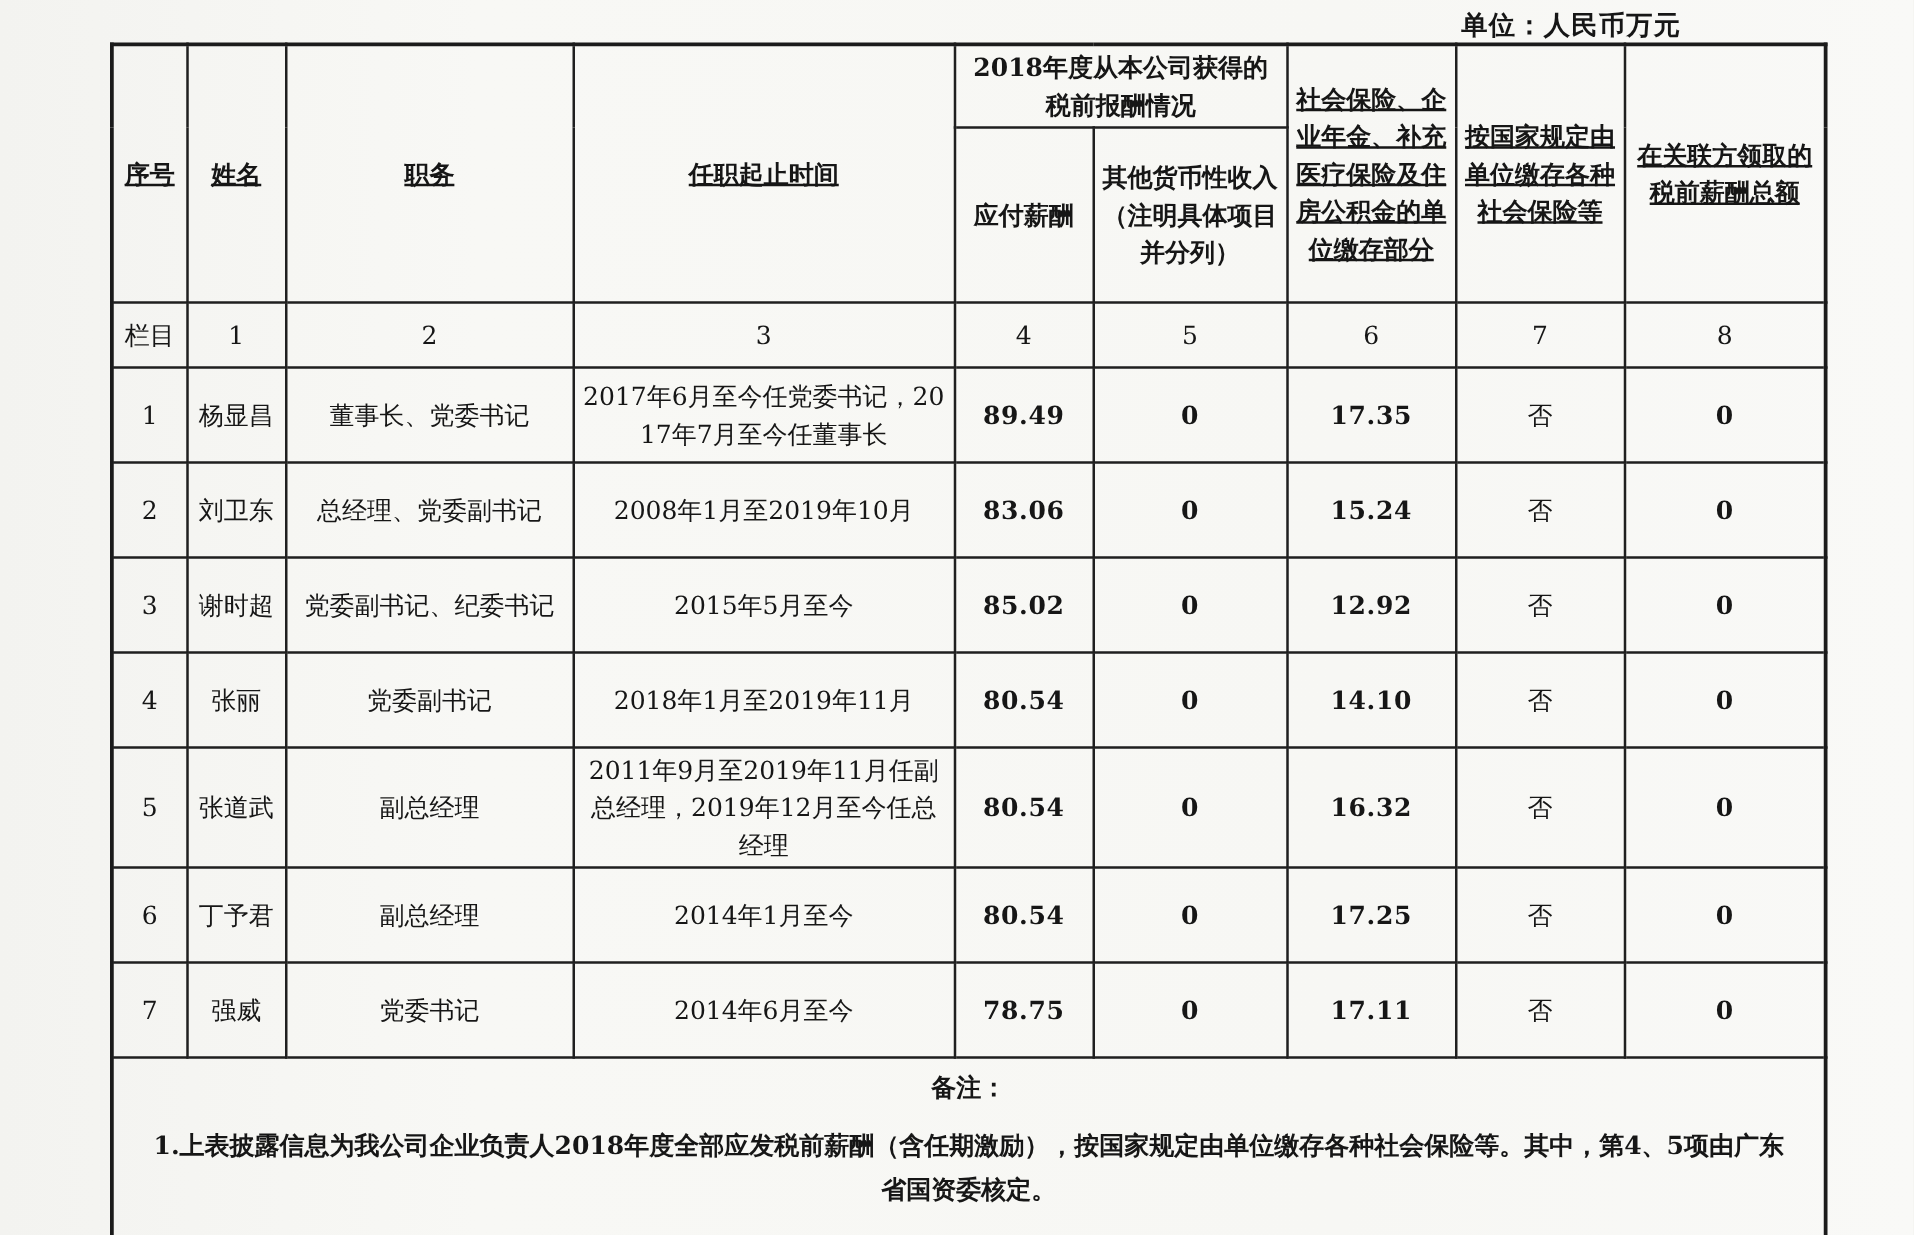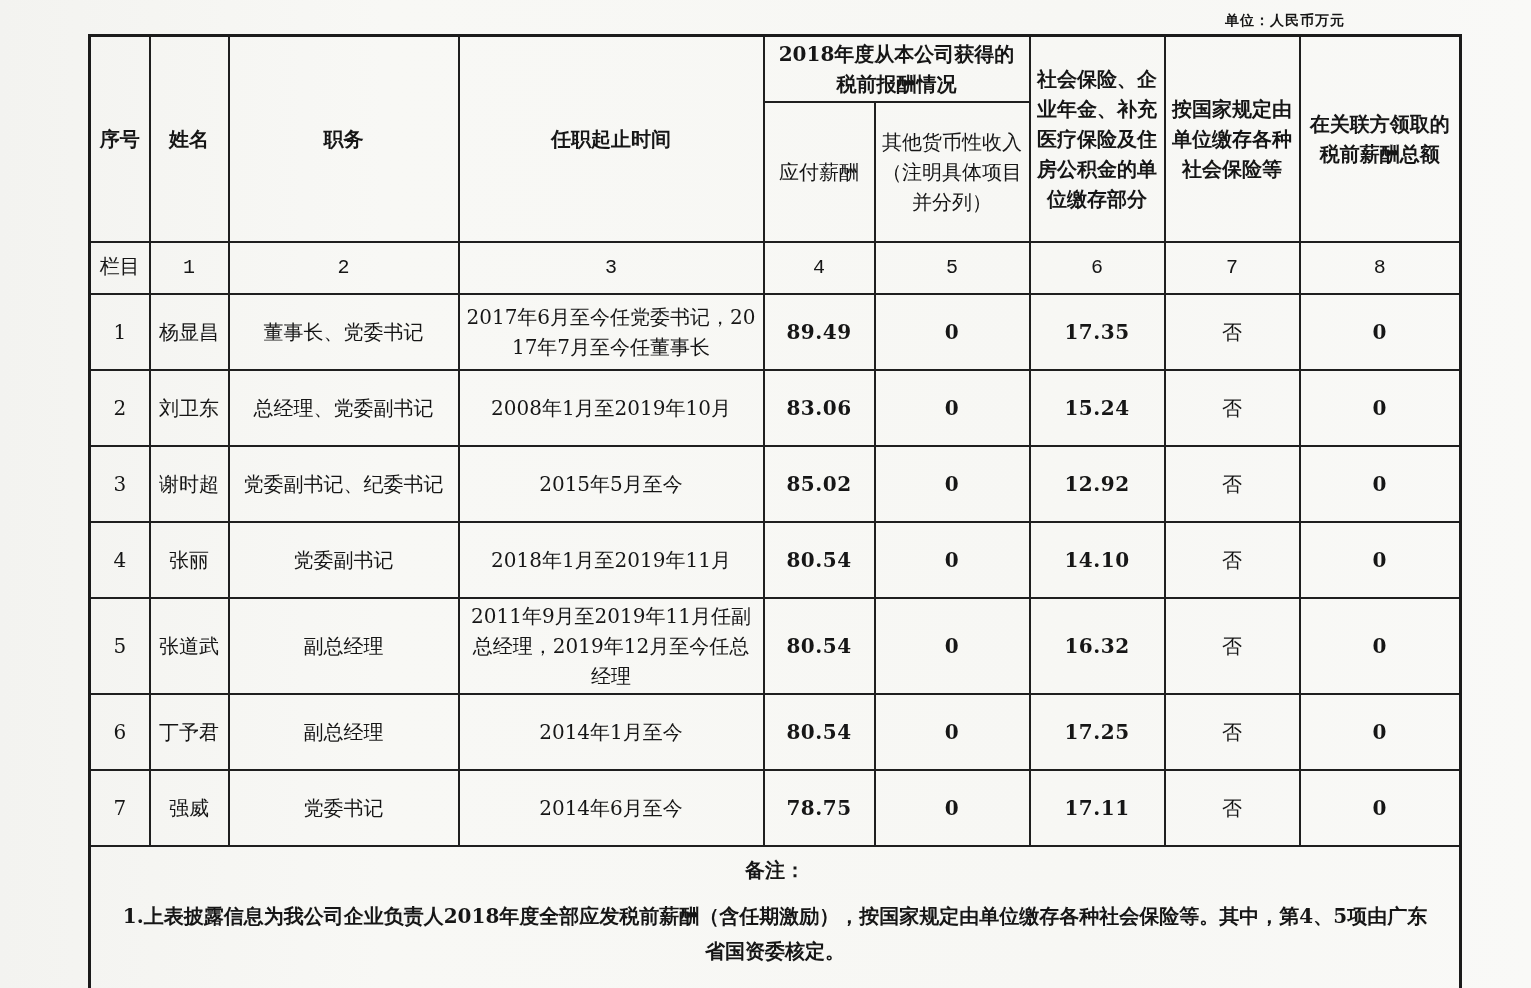--- a/index.html
+++ b/index.html
@@ -13,21 +13,21 @@
     height: 988px;
     overflow: hidden;
     background: linear-gradient(90deg, #f3f3f0 0%, #f8f8f5 25%, #f7f7f4 70%, #f9f9f7 100%);
     font-family: "DejaVu Serif", "Liberation Serif", serif;
     color: #161616;
   }
   .unit-line {
     margin: 8px 0 0 88px;
     width: 1257px;
     text-align: right;
-    font-size: 14px;
+    font-size: 21px;
     font-weight: 600;
     letter-spacing: 1px;
     line-height: 24px;
   }
   table.salary-table {
     border-collapse: collapse;
     table-layout: fixed;
     margin: 2px 0 0 88px;
     width: 1371px;
     border: 3px solid #1b1b1b;
@@ -36,23 +36,23 @@
     border: 2px solid #1f1f1f;
     text-align: center;
     vertical-align: middle;
     padding: 2px 6px;
     font-size: 20px;
     line-height: 1.5;
     overflow: hidden;
     word-break: break-all;
   }
   tr.hdr-1 td.group-cell { height: 50px; font-weight: 600; }
-  tr.hdr-1 td.tall-hdr { font-weight: 600; }
-  tr.hdr-2 td { height: 134px; font-weight: 400; margin-left: 16px; }
-  tr.idx-row td { height: 46px; font-size: 20px; font-family: Liberation Mono, monospace; }
+  tr.hdr-1 td.tall-hdr { font-weight: 600; text-decoration: underline; }
+  tr.hdr-2 td { height: 134px; font-weight: 700; margin-left: 16px; }
+  tr.idx-row td { height: 46px; font-size: 20px; }
   tr.data-row td { height: 70px; }
   tr.notes-row td {
     height: 122px;
     text-align: center;
     vertical-align: top;
     padding: 8px 12px;
     font-weight: 600;
   }
   .notes-label { margin: 0 0 2px 0; }
   .notes-text { margin: 14px; line-height: 1.75; word-break: normal; }

